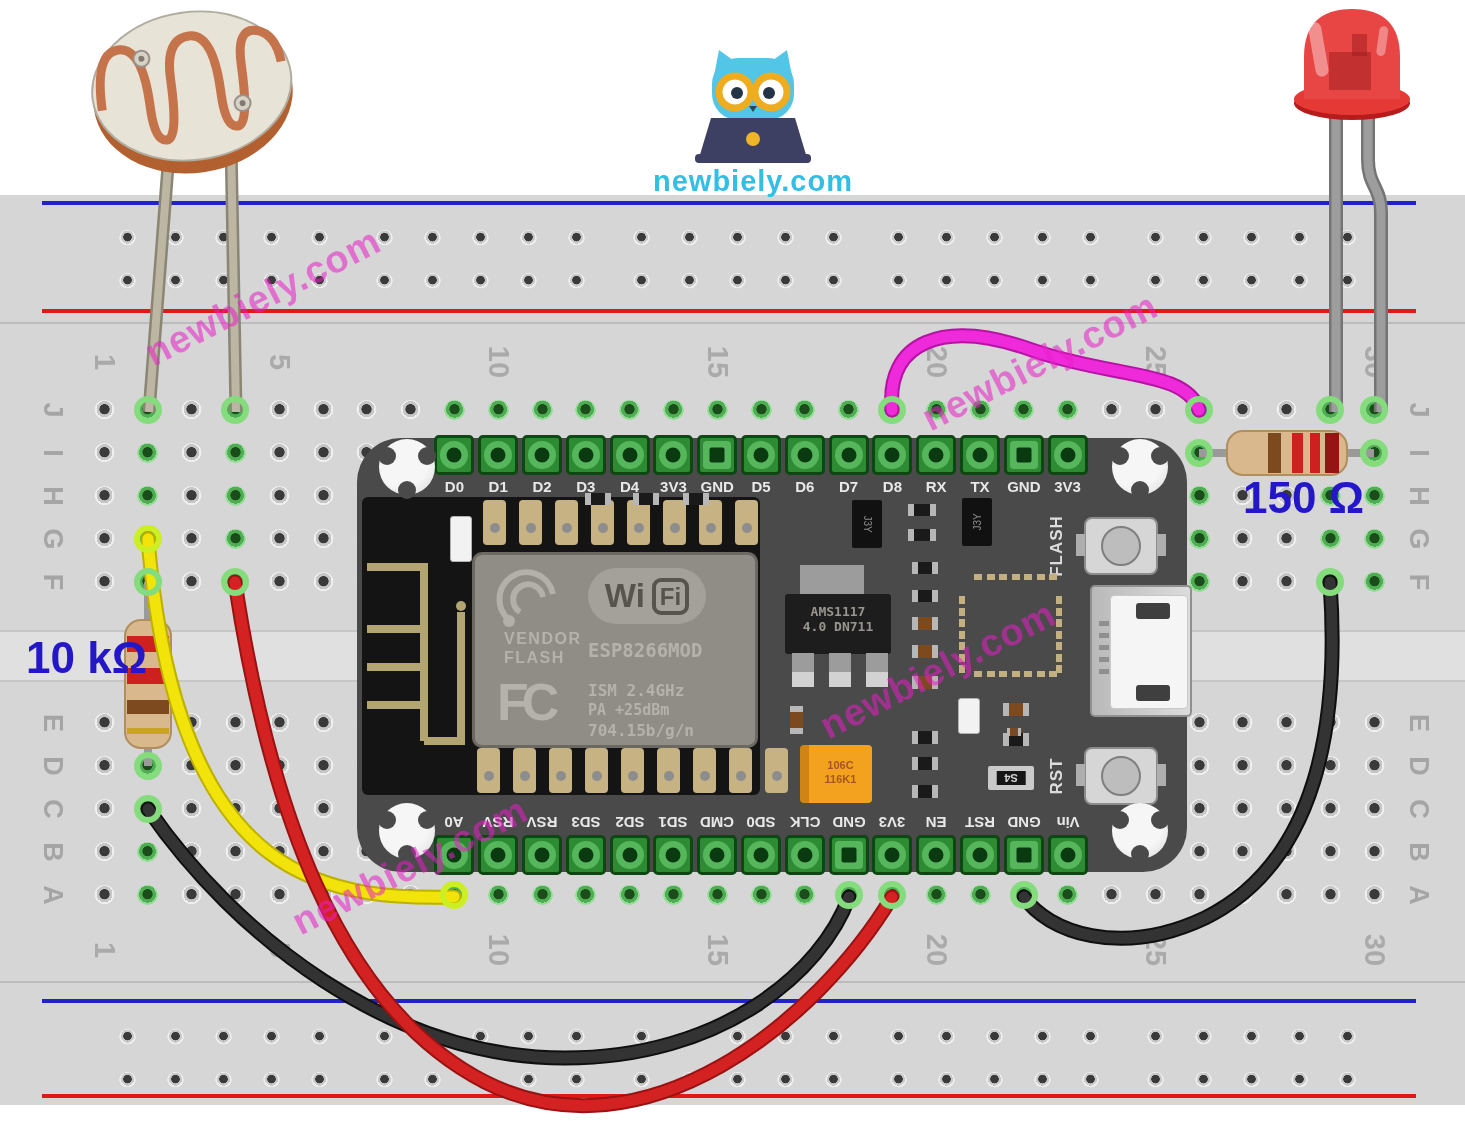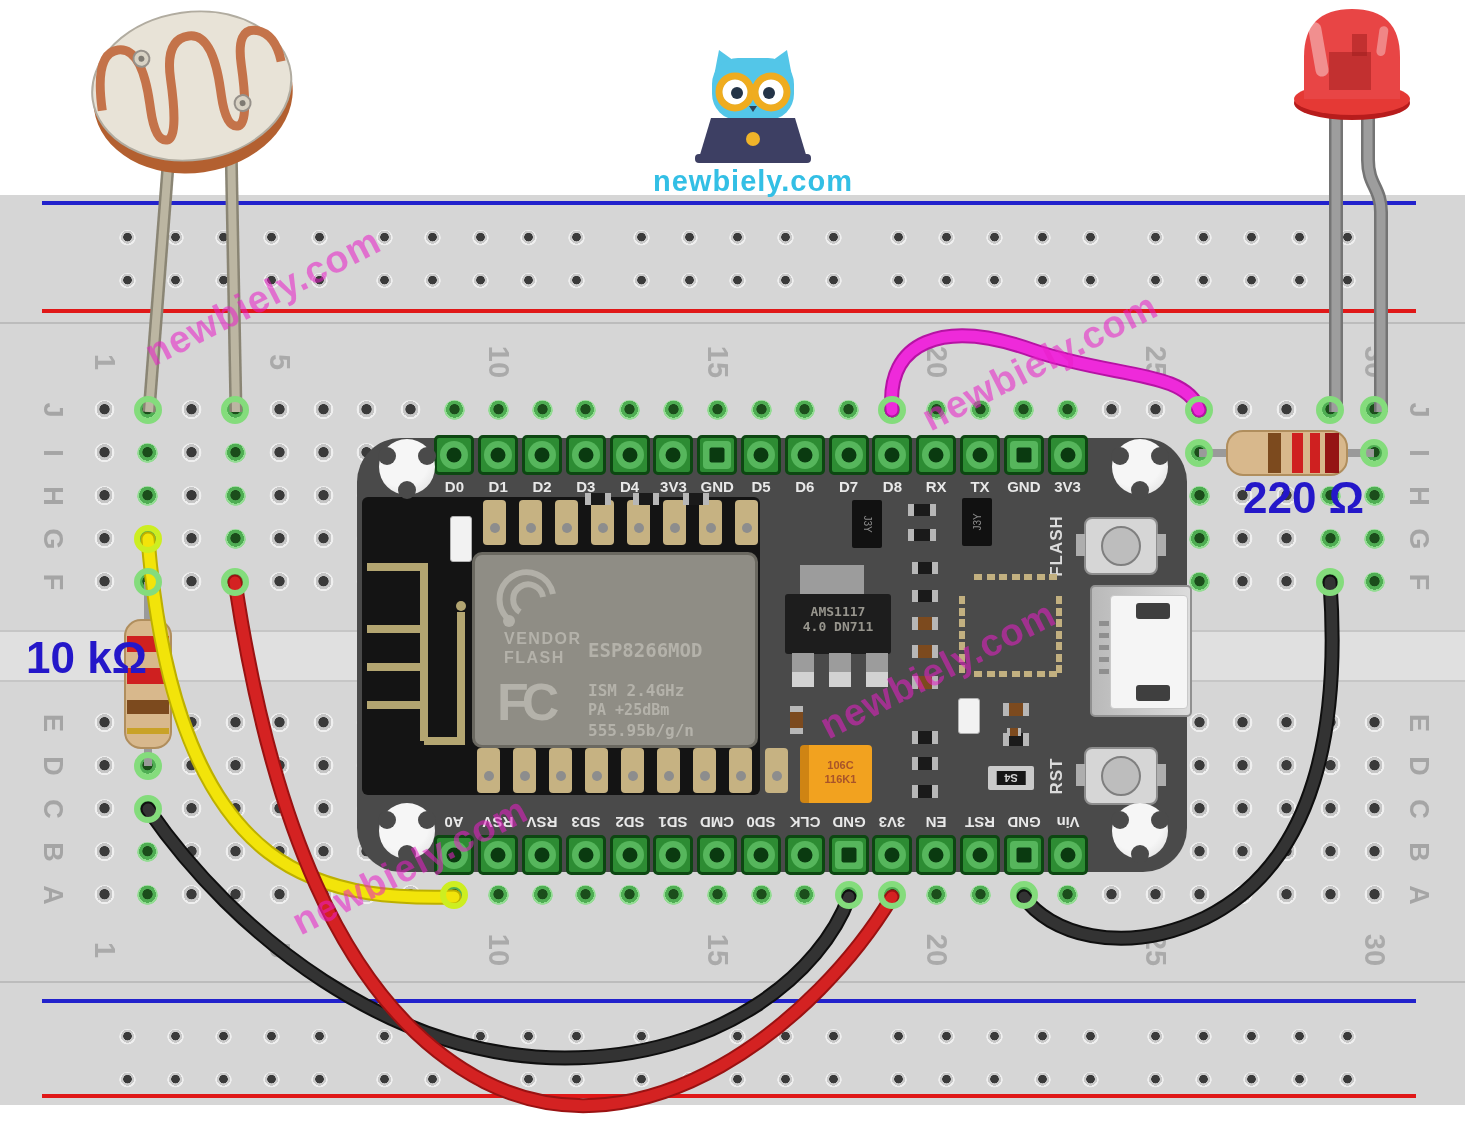--- a/index.html
+++ b/index.html
@@ -537,27 +537,31 @@
       <circle cx="461" cy="606" r="5" fill="#b3a571"></circle>
     </svg>
     <div class="shield"></div>
     <svg class="layer" viewBox="0 0 1465 1121">
       <g stroke="#b2b0a8" fill="none" stroke-width="6">
         <path d="M512 622 A27 27 0 1 1 553 594"></path>
         <path d="M520 612 A15 15 0 1 1 543 597"></path>
       </g>
       <circle cx="509" cy="621" r="6" fill="#b2b0a8"></circle>
     </svg>
+    <div class="wifi">
+      <span class="wi">Wi</span>
+      <span class="fi">Fi</span>
+    </div>
     <div class="stxt" style="left:504px;top:630px;font-size:16px;letter-spacing:1.5px">VENDOR</div>
     <div class="stxt" style="left:504px;top:649px;font-size:16px;letter-spacing:1.5px">FLASH</div>
     <div class="stxt mono" style="left:588px;top:639px;font-size:19px">ESP8266MOD</div>
     <div class="fcc">FC</div>
     <div class="stxt mono" style="left:588px;top:681px;font-size:16px">ISM 2.4GHz</div>
     <div class="stxt mono" style="left:588px;top:701px;font-size:15px">PA  +25dBm</div>
-    <div class="stxt mono" style="left:588px;top:721px;font-size:16px">555.95b/g/n</div>
+    <div class="stxt mono" style="left:588px;top:721px;font-size:16px">704.15b/g/n</div>
     <div class="smd w" style="left:450px;top:516px;width:20px;height:44px"></div>
 
     <div class="regtab"></div>
     <div class="reg mono">
       <div>AMS1117</div>
       <div>4.0  DN711</div>
     </div>
     <div class="regleg" style="left:792px"></div>
     <div class="regleg" style="left:829px"></div>
     <div class="regleg" style="left:866px"></div>
@@ -918,21 +922,21 @@
       <div class="ring" style="left: 1360px; top: 396px;"></div>
       <div class="ring" style="left: 1316.2px; top: 568px;"></div>
     </div>
 
   <div class="layer">
     <div class="wm" style="left:263px;top:297px">newbiely.com</div>
     <div class="wm" style="left:1040px;top:362px">newbiely.com</div>
     <div class="wm" style="left:938px;top:670px">newbiely.com</div>
     <div class="wm" style="left:410px;top:866px">newbiely.com</div>
     <div class="rlabel" style="left:26px;top:633px">10 kΩ</div>
-    <div class="rlabel" style="left:1243px;top:473px">220 Ω</div>
+    <div class="rlabel" style="left:1243px;top:473px">150 Ω</div>
     <svg class="layer" viewBox="0 0 1465 1121">
       <g>
         <path d="M714 76 L719 50 L737 63 Z" fill="#53c6e8"></path>
         <path d="M792 76 L787 50 L769 63 Z" fill="#53c6e8"></path>
         <rect x="712" y="58" width="82" height="62" rx="26" fill="#53c6e8"></rect>
         <circle cx="735" cy="92" r="13" fill="#ffffff"></circle>
         <circle cx="771" cy="92" r="13" fill="#ffffff"></circle>
         <circle cx="737" cy="93" r="6" fill="#243447"></circle>
         <circle cx="769" cy="93" r="6" fill="#243447"></circle>
         <circle cx="735" cy="92" r="16" fill="none" stroke="#efac1f" stroke-width="7"></circle>

